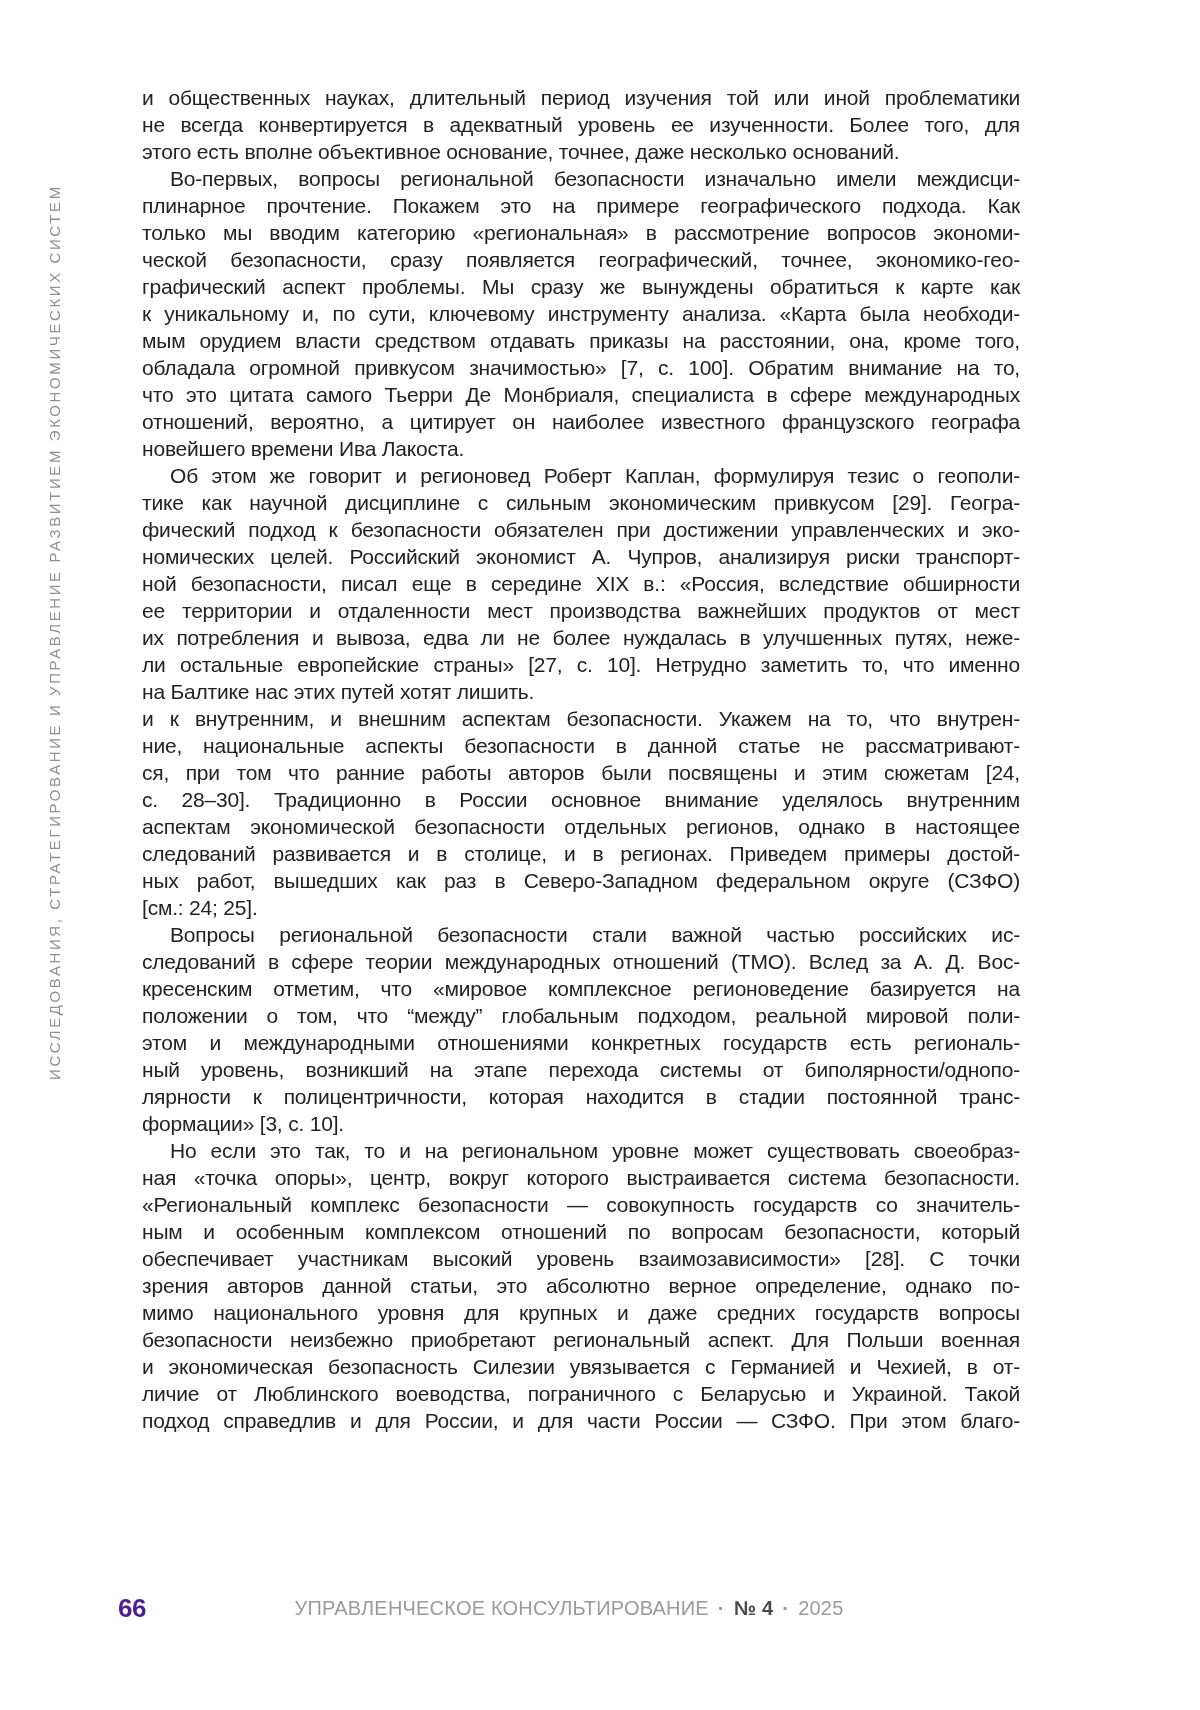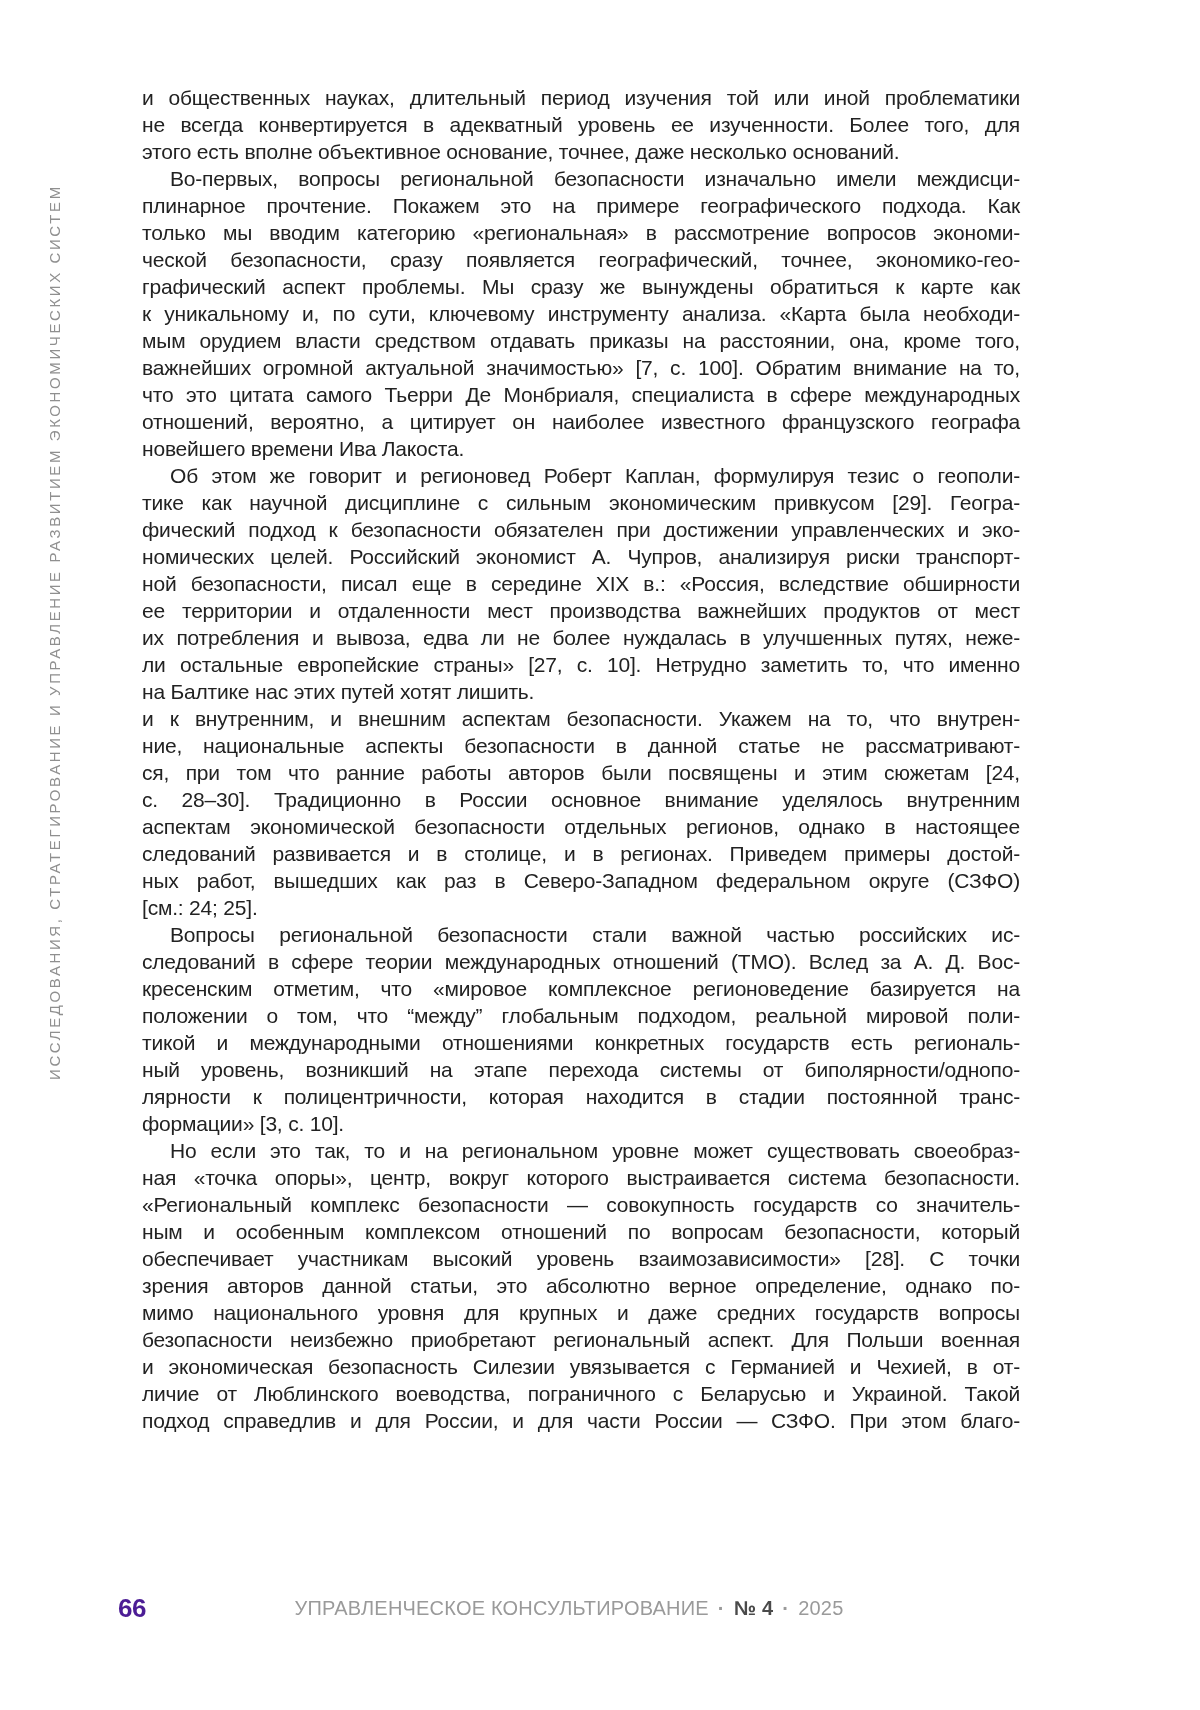--- a/index.html
+++ b/index.html
@@ -105,21 +105,21 @@
       <div class="line">этого есть вполне объективное основание, точнее, даже несколько оснований.</div>
     </div>
     <div class="paragraph">
       <div class="line indent just">Во-первых, вопросы региональной безопасности изначально имели междисци-</div>
       <div class="line just">плинарное прочтение. Покажем это на примере географического подхода. Как</div>
       <div class="line just">только мы вводим категорию «региональная» в рассмотрение вопросов экономи-</div>
       <div class="line just">ческой безопасности, сразу появляется географический, точнее, экономико-гео-</div>
       <div class="line just">графический аспект проблемы. Мы сразу же вынуждены обратиться к карте как</div>
       <div class="line just">к уникальному и, по сути, ключевому инструменту анализа. «Карта была необходи-</div>
       <div class="line just">мым орудием власти средством отдавать приказы на расстоянии, она, кроме того,</div>
-      <div class="line just">важнейших огромной актуальной значимостью» [7, с. 100]. Обратим внимание на то,</div>
+      <div class="line just">обладала огромной привкусом значимостью» [7, с. 100]. Обратим внимание на то,</div>
       <div class="line just">что это цитата самого Тьерри Де Монбриаля, специалиста в сфере международных</div>
       <div class="line just">отношений, вероятно, а цитирует он наиболее известного французского географа</div>
       <div class="line">новейшего времени Ива Лакоста.</div>
     </div>
     <div class="paragraph">
       <div class="line indent just">Об этом же говорит и регионовед Роберт Каплан, формулируя тезис о геополи-</div>
       <div class="line just">тике как научной дисциплине с сильным экономическим привкусом [29]. Геогра-</div>
       <div class="line just">фический подход к безопасности обязателен при достижении управленческих и эко-</div>
       <div class="line just">номических целей. Российский экономист А. Чупров, анализируя риски транспорт-</div>
       <div class="line just">ной безопасности, писал еще в середине XIX в.: «Россия, вследствие обширности</div>
@@ -136,21 +136,21 @@
       <div class="line just">аспектам экономической безопасности отдельных регионов, однако в настоящее</div>
       <div class="line just">следований развивается и в столице, и в регионах. Приведем примеры достой-</div>
       <div class="line just">ных работ, вышедших как раз в Северо-Западном федеральном округе (СЗФО)</div>
       <div class="line">[см.: 24; 25].</div>
     </div>
     <div class="paragraph">
       <div class="line indent just">Вопросы региональной безопасности стали важной частью российских ис-</div>
       <div class="line just">следований в сфере теории международных отношений (ТМО). Вслед за А. Д. Вос-</div>
       <div class="line just">кресенским отметим, что «мировое комплексное регионоведение базируется на</div>
       <div class="line just">положении о том, что “между” глобальным подходом, реальной мировой поли-</div>
-      <div class="line just">тикой и международными отношениями конкретных государств есть региональ-</div>
+      <div class="line just">этом и международными отношениями конкретных государств есть региональ-</div>
       <div class="line just">ный уровень, возникший на этапе перехода системы от биполярности/однопо-</div>
       <div class="line just">лярности к полицентричности, которая находится в стадии постоянной транс-</div>
       <div class="line">формации» [3, с. 10].</div>
     </div>
     <div class="paragraph">
       <div class="line indent just">Но если это так, то и на региональном уровне может существовать своеобраз-</div>
       <div class="line just">ная «точка опоры», центр, вокруг которого выстраивается система безопасности.</div>
       <div class="line just">«Региональный комплекс безопасности — совокупность государств со значитель-</div>
       <div class="line just">ным и особенным комплексом отношений по вопросам безопасности, который</div>
       <div class="line just">обеспечивает участникам высокий уровень взаимозависимости» [28]. С точки</div>

